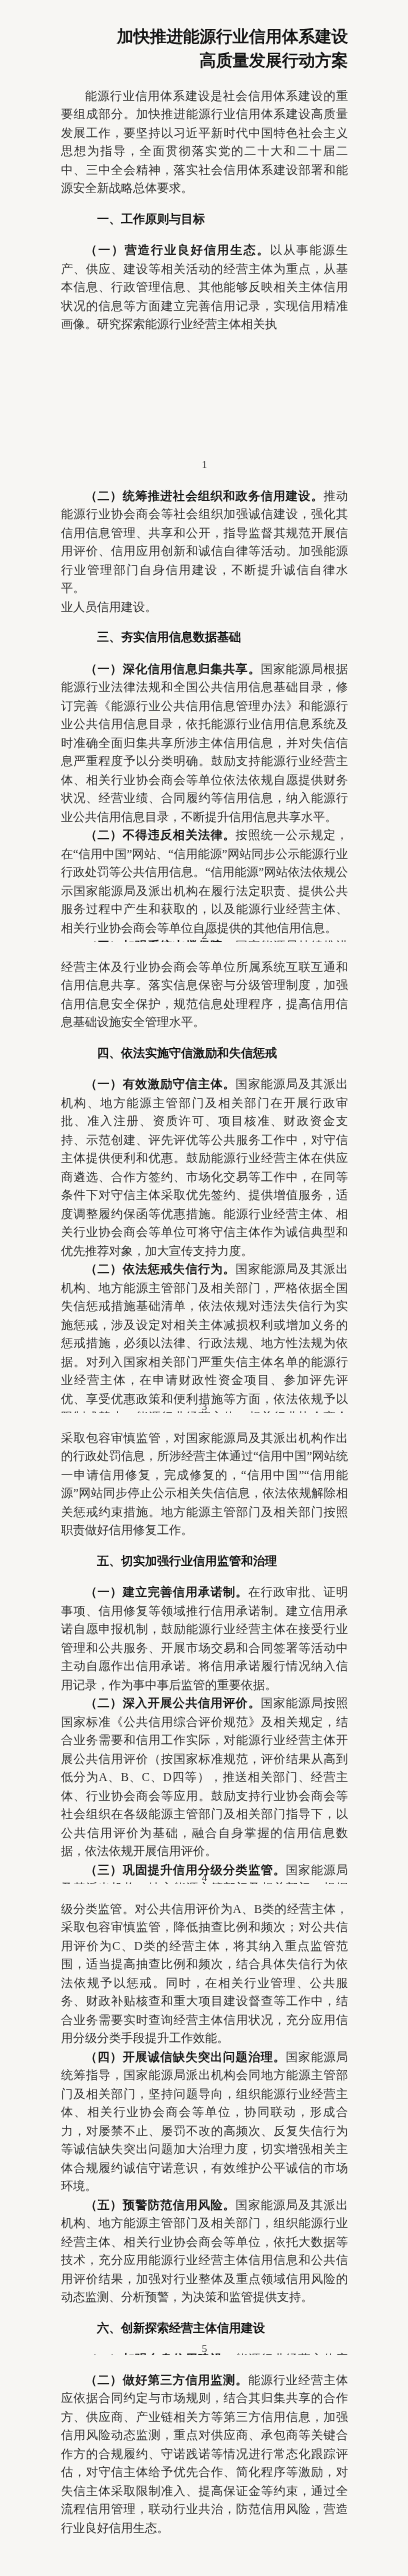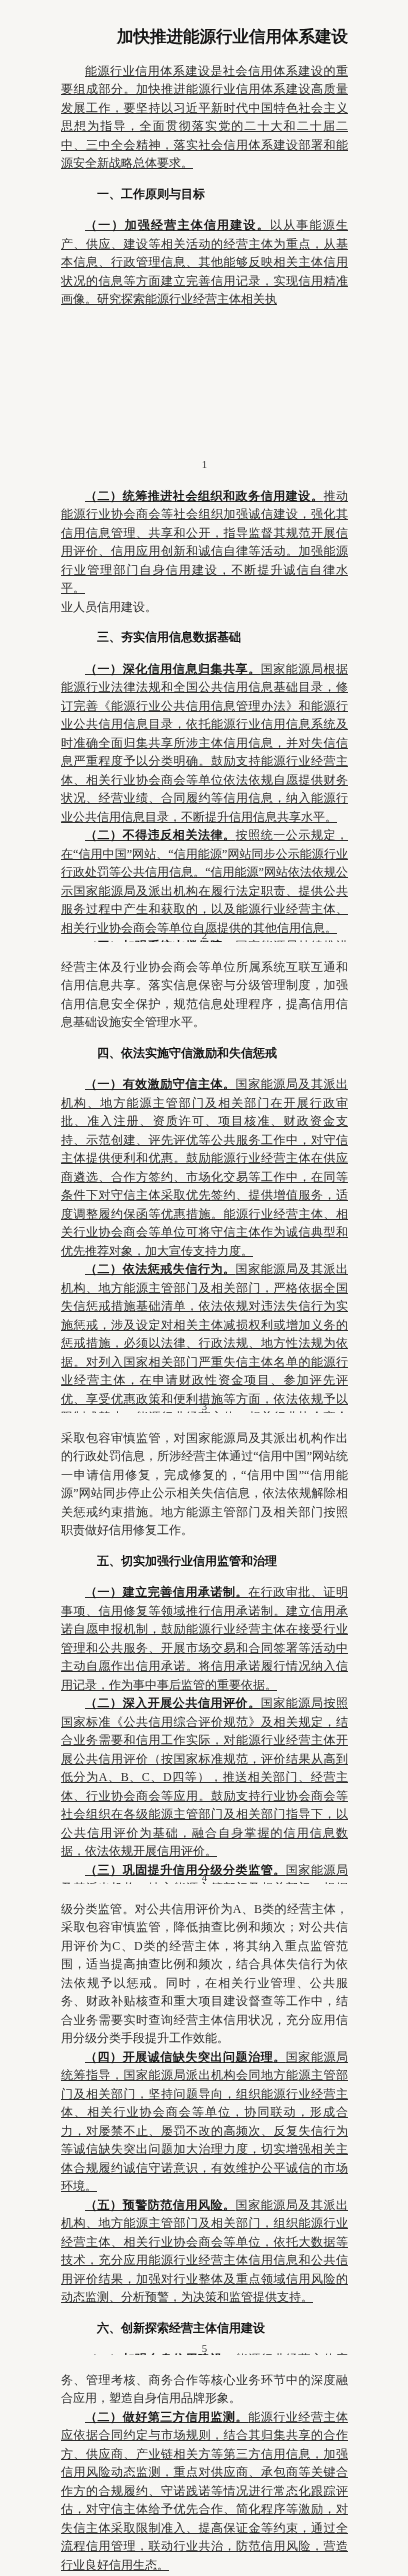--- a/index.html
+++ b/index.html
@@ -32,21 +32,21 @@
     color:var(--heading);
     margin:8.2px 0 13.4px 0;
   }
   .para{
     font-size:12px;
     line-height:18.5px;
     text-align:justify;
     margin:0;
     word-break:break-all;
   }
-  .para.indent{text-indent:2em;text-decoration:underline;}
+  .para.indent{text-indent:2em;}
   .lead{font-weight:700;color:#1c1c1c;}
   .heading{
     font-family:"Liberation Sans","DejaVu Sans",sans-serif;
     font-weight:700;
     font-size:12px;
     line-height:19.6px;
     margin:12px;
     text-indent:2em;
     color:var(--heading);
   }
@@ -60,24 +60,25 @@
   }
   .page:last-child .page-num{bottom:29px;}
 </style>
 </head>
 <body>
 
 <main class="doc">
     <section class="page">
       <h1 class="doc-title">
         <div>加快推进能源行业信用体系建设</div>
+        <div>高质量发展行动方案</div>
       </h1>
       <p class="para indent">能源行业信用体系建设是社会信用体系建设的重要组成部分。加快推进能源行业信用体系建设高质量发展工作，要坚持以习近平新时代中国特色社会主义思想为指导，全面贯彻落实党的二十大和二十届二中、三中全会精神，落实社会信用体系建设部署和能源安全新战略总体要求。</p>
       <h2 class="heading">一、工作原则与目标</h2>
-      <p class="para indent"><b class="lead">（一）加强经营主体信用建设。</b>以从事能源生产、供应、建设等相关活动的经营主体为重点，从基本信息、行政管理信息、其他能够反映相关主体信用状况的信息等方面建立完善信用记录，实现信用精准画像。研究探索能源行业经营主体相关执</p>
+      <p class="para indent"><b class="lead">（一）营造行业良好信用生态。</b>以从事能源生产、供应、建设等相关活动的经营主体为重点，从基本信息、行政管理信息、其他能够反映相关主体信用状况的信息等方面建立完善信用记录，实现信用精准画像。研究探索能源行业经营主体相关执</p>
       <div class="page-num">1</div>
     </section>
     <section class="page">
       <p class="para indent"><b class="lead">（二）统筹推进社会组织和政务信用建设。</b>推动能源行业协会商会等社会组织加强诚信建设，强化其信用信息管理、共享和公开，指导监督其规范开展信用评价、信用应用创新和诚信自律等活动。加强能源行业管理部门自身信用建设，不断提升诚信自律水平。</p>
       <p class="para">业人员信用建设。</p>
       <h2 class="heading">三、夯实信用信息数据基础</h2>
       <p class="para indent"><b class="lead">（一）深化信用信息归集共享。</b>国家能源局根据能源行业法律法规和全国公共信用信息基础目录，修订完善《能源行业公共信用信息管理办法》和能源行业公共信用信息目录，依托能源行业信用信息系统及时准确全面归集共享所涉主体信用信息，并对失信信息严重程度予以分类明确。鼓励支持能源行业经营主体、相关行业协会商会等单位依法依规自愿提供财务状况、经营业绩、合同履约等信用信息，纳入能源行业公共信用信息目录，不断提升信用信息共享水平。</p>
       <p class="para indent"><b class="lead">（二）不得违反相关法律。</b>按照统一公示规定，在“信用中国”网站、“信用能源”网站同步公示能源行业行政处罚等公共信用信息。“信用能源”网站依法依规公示国家能源局及派出机构在履行法定职责、提供公共服务过程中产生和获取的，以及能源行业经营主体、相关行业协会商会等单位自愿提供的其他信用信息。</p>
       <p class="para indent"><b class="lead">（三）加强系统支撑保障。</b>国家能源局持续推进能源行业信用信息系统技术迭代升级，促进公共信用信息与行业相关部门、</p>
       <div class="page-num">2</div>
@@ -99,17 +100,16 @@
     </section>
     <section class="page">
       <p class="para">级分类监管。对公共信用评价为A、B类的经营主体，采取包容审慎监管，降低抽查比例和频次；对公共信用评价为C、D类的经营主体，将其纳入重点监管范围，适当提高抽查比例和频次，结合具体失信行为依法依规予以惩戒。同时，在相关行业管理、公共服务、财政补贴核查和重大项目建设督查等工作中，结合业务需要实时查询经营主体信用状况，充分应用信用分级分类手段提升工作效能。</p>
       <p class="para indent"><b class="lead">（四）开展诚信缺失突出问题治理。</b>国家能源局统筹指导，国家能源局派出机构会同地方能源主管部门及相关部门，坚持问题导向，组织能源行业经营主体、相关行业协会商会等单位，协同联动，形成合力，对屡禁不止、屡罚不改的高频次、反复失信行为等诚信缺失突出问题加大治理力度，切实增强相关主体合规履约诚信守诺意识，有效维护公平诚信的市场环境。</p>
       <p class="para indent"><b class="lead">（五）预警防范信用风险。</b>国家能源局及其派出机构、地方能源主管部门及相关部门，组织能源行业经营主体、相关行业协会商会等单位，依托大数据等技术，充分应用能源行业经营主体信用信息和公共信用评价结果，加强对行业整体及重点领域信用风险的动态监测、分析预警，为决策和监管提供支持。</p>
       <h2 class="heading">六、创新探索经营主体信用建设</h2>
       <p class="para indent"><b class="lead">（一）加强自身信用建设。</b>能源行业经营主体应强化自身合规履约信守承诺管理，结合实际，建立企业信用体系，创新推进信用手段在项目投资、工程建设、物资采购、市场交易、客户服</p>
       <div class="page-num">5</div>
     </section>
     <section class="page">
-      <p class="para">务、管理考核、商务合作等核心业务环节中的深度融合应用，塑造自身信用品牌形象。</p>
       <p class="para indent"><b class="lead">（二）做好第三方信用监测。</b>能源行业经营主体应依据合同约定与市场规则，结合其归集共享的合作方、供应商、产业链相关方等第三方信用信息，加强信用风险动态监测，重点对供应商、承包商等关键合作方的合规履约、守诺践诺等情况进行常态化跟踪评估，对守信主体给予优先合作、简化程序等激励，对失信主体采取限制准入、提高保证金等约束，通过全流程信用管理，联动行业共治，防范信用风险，营造行业良好信用生态。</p>
     </section>
   </main>
 
 
 </body></html>

